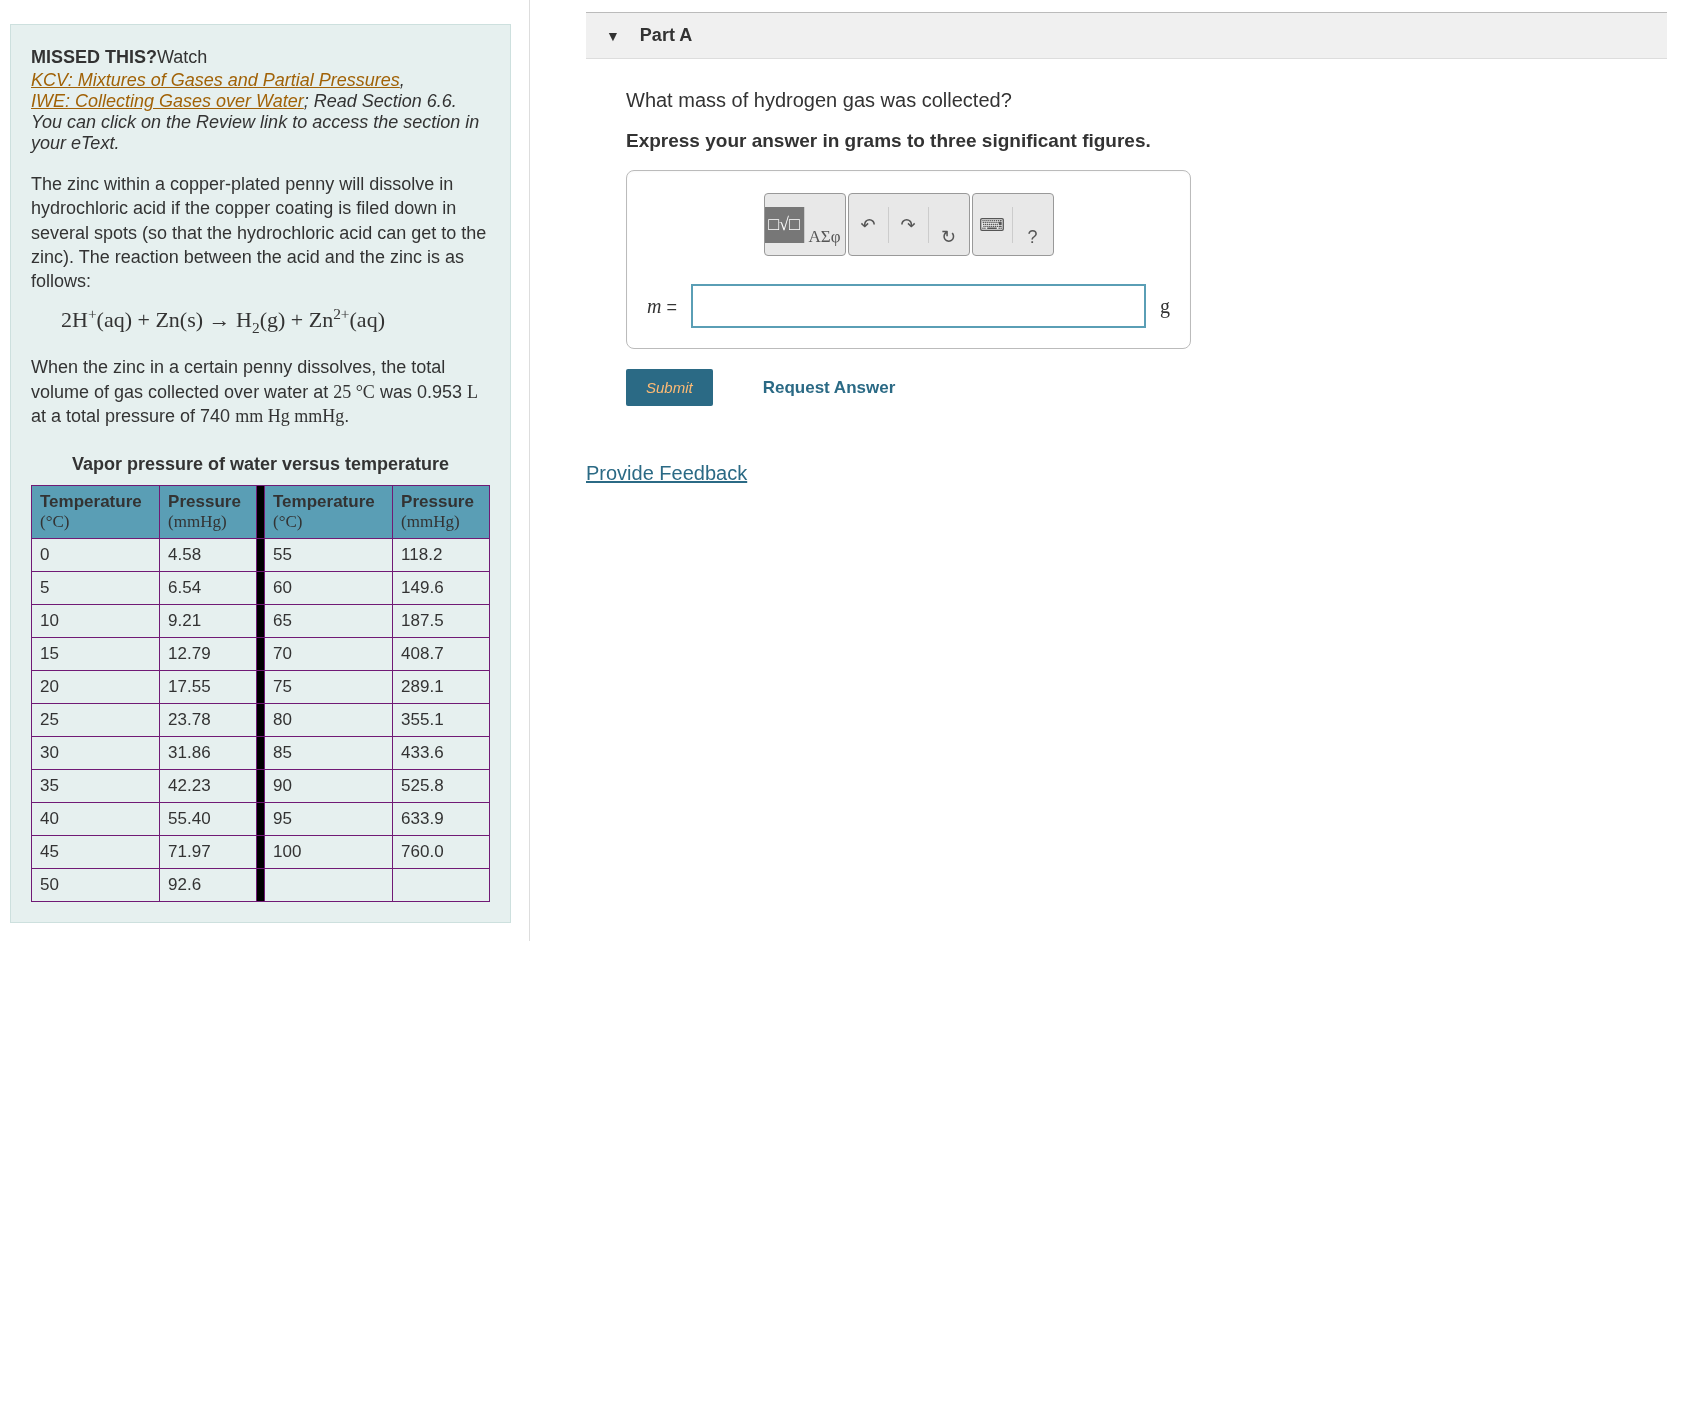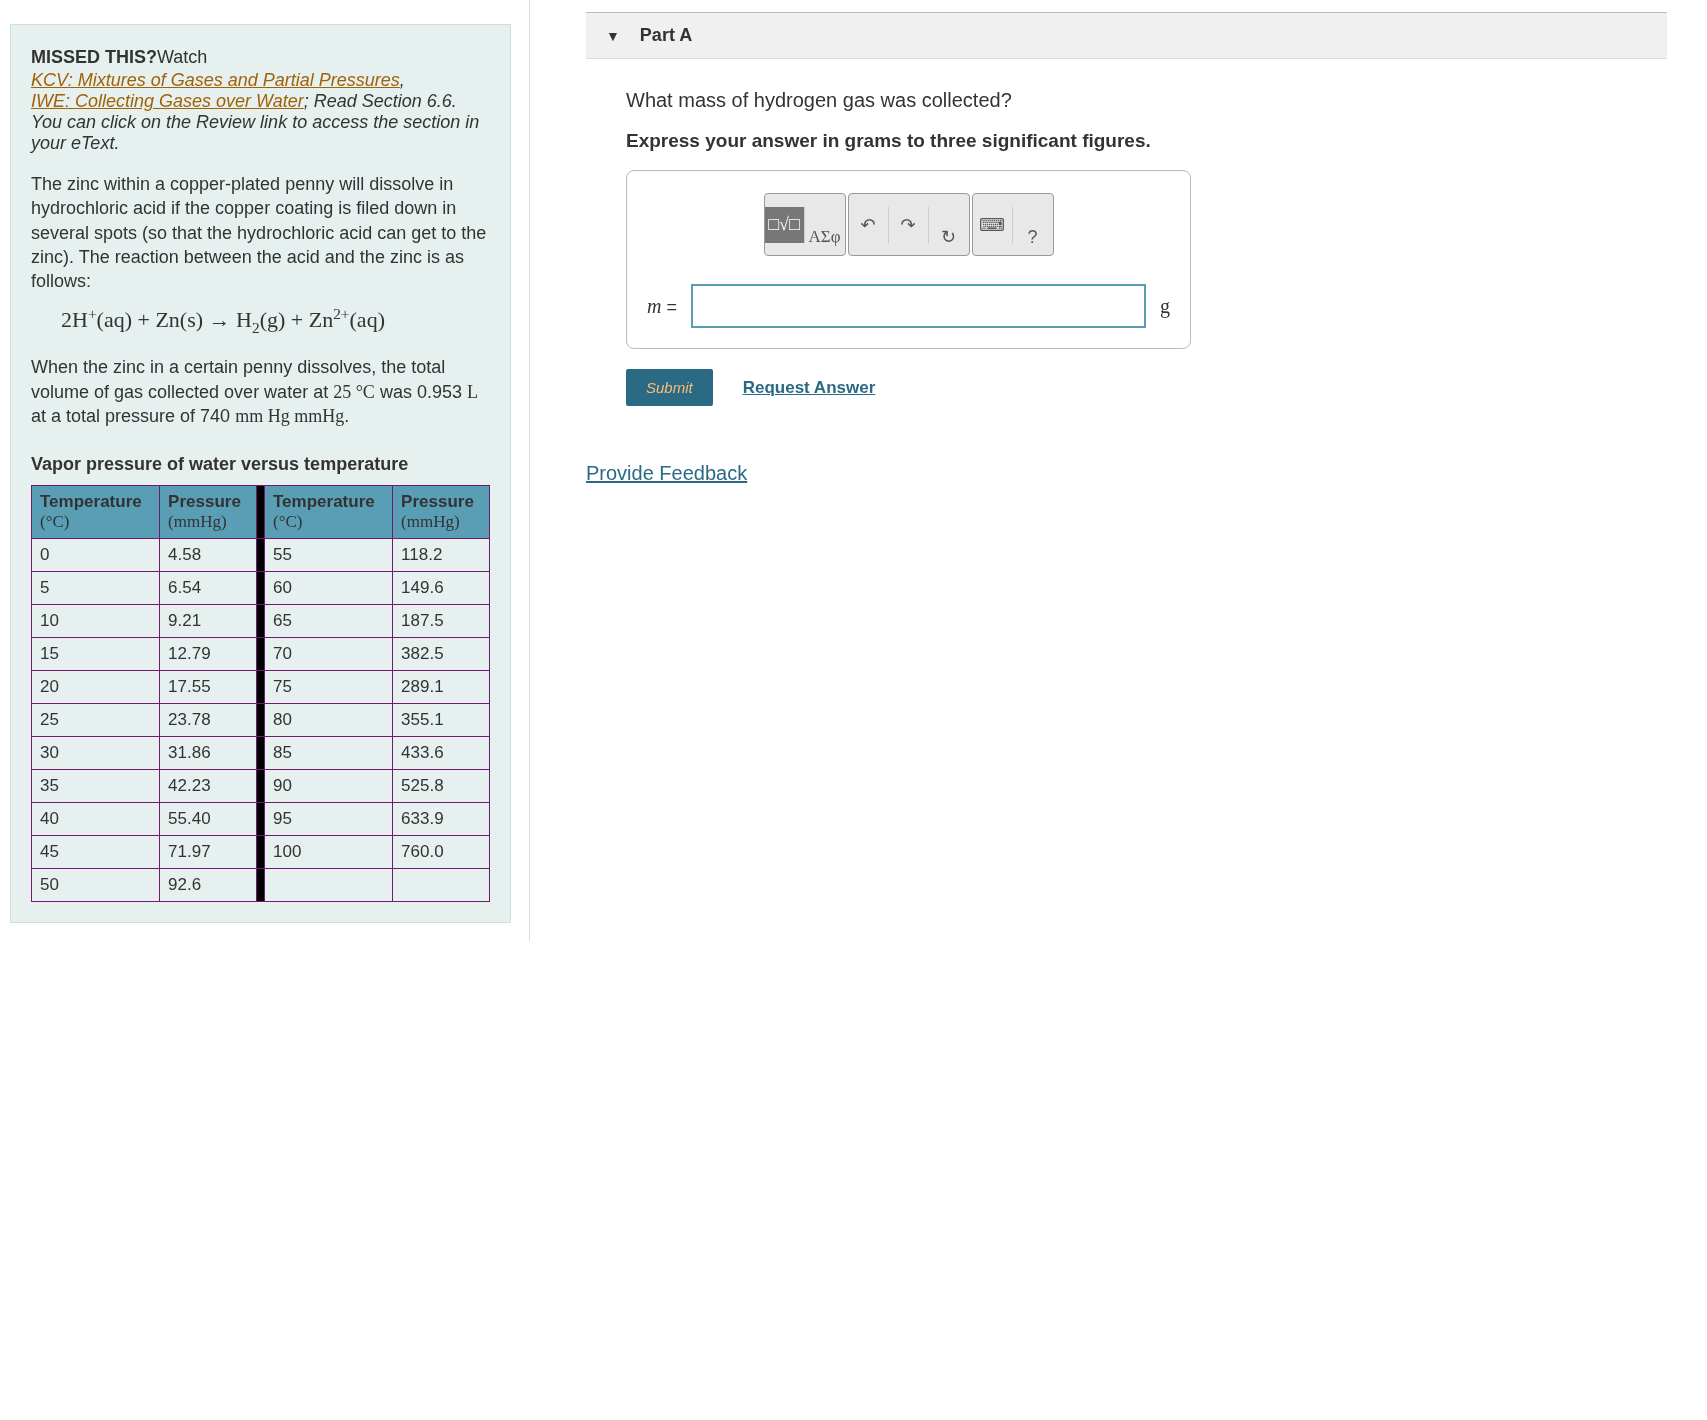--- a/index.html
+++ b/index.html
@@ -25,21 +25,21 @@
   }
   .missed-line { margin-bottom: 2px; }
   .missed-label { font-weight: bold; }
   .link { color: #a16207; text-decoration: underline; font-style: italic; cursor: pointer; }
   .italic { font-style: italic; }
   .para { margin: 18px 0 12px 0; line-height: 1.35; }
   .eqn { font-family: Liberation Serif, serif; font-size: 22px; margin: 10px 0 10px 30px; }
   sub { font-size: 0.7em; }
   sup { font-size: 0.7em; }
   .roman { font-family: Georgia, "Times New Roman", serif; }
-  .table-title { font-weight: bold; margin: 26px 0 10px 0; }
+  .table-title { font-weight: bold; margin: 26px 0 10px 0; text-align: center; }
   .vp-table { border-collapse: collapse; width: 100%; }
   .vp-table th, .vp-table td { border: 1px solid #701a75; padding: 6px 8px; text-align: left; font-size: 17px; }
   .vp-table th { background: #5a9eb5; font-weight: bold; }
   .vp-table th .unit { font-family: Georgia, "Times New Roman", serif; font-weight: normal; }
   .divider-col { width: 8px; background: #000 !important; padding: 0 !important; border: 1px solid #444; }
 
   .right-pane { flex: 1; padding: 12px 40px 20px 56px; }
   .part-header {
     background: #f0f0f0;
     border-top: 1px solid #bbb;
@@ -102,21 +102,21 @@
   .submit-btn {
     background: #2b6a85;
     color: #fdba74;
     border: none;
     padding: 10px 20px;
     font-size: 15px;
     border-radius: 2px;
     cursor: pointer;
     font-style: italic;
   }
-  .req-answer { color: #2b6a85; text-decoration: underline; font-weight: bold; cursor: pointer; font-size: 17px; }
+  .req-answer { color: #2b6a85; font-weight: bold; cursor: pointer; font-size: 17px; margin-left: 20px; }
   .feedback-link { color: #2b6a85; text-decoration: underline; font-size: 20px; margin-top: 56px; display: inline-block; cursor: pointer; }
 </style>
 </head>
 <body>
 
 <div class="left-pane">
   <div class="info-card">
 
     <div class="missed-line">
       <span class="missed-label">MISSED THIS?</span><span>Watch</span>
@@ -183,21 +183,21 @@
             <td>9.21</td>
             <td class="divider-col"></td>
             <td>65</td>
             <td>187.5</td>
           </tr>
           <tr>
             <td>15</td>
             <td>12.79</td>
             <td class="divider-col"></td>
             <td>70</td>
-            <td>382.5</td>
+            <td>408.7</td>
           </tr>
           <tr>
             <td>20</td>
             <td>17.55</td>
             <td class="divider-col"></td>
             <td>75</td>
             <td>289.1</td>
           </tr>
           <tr>
             <td>25</td>

